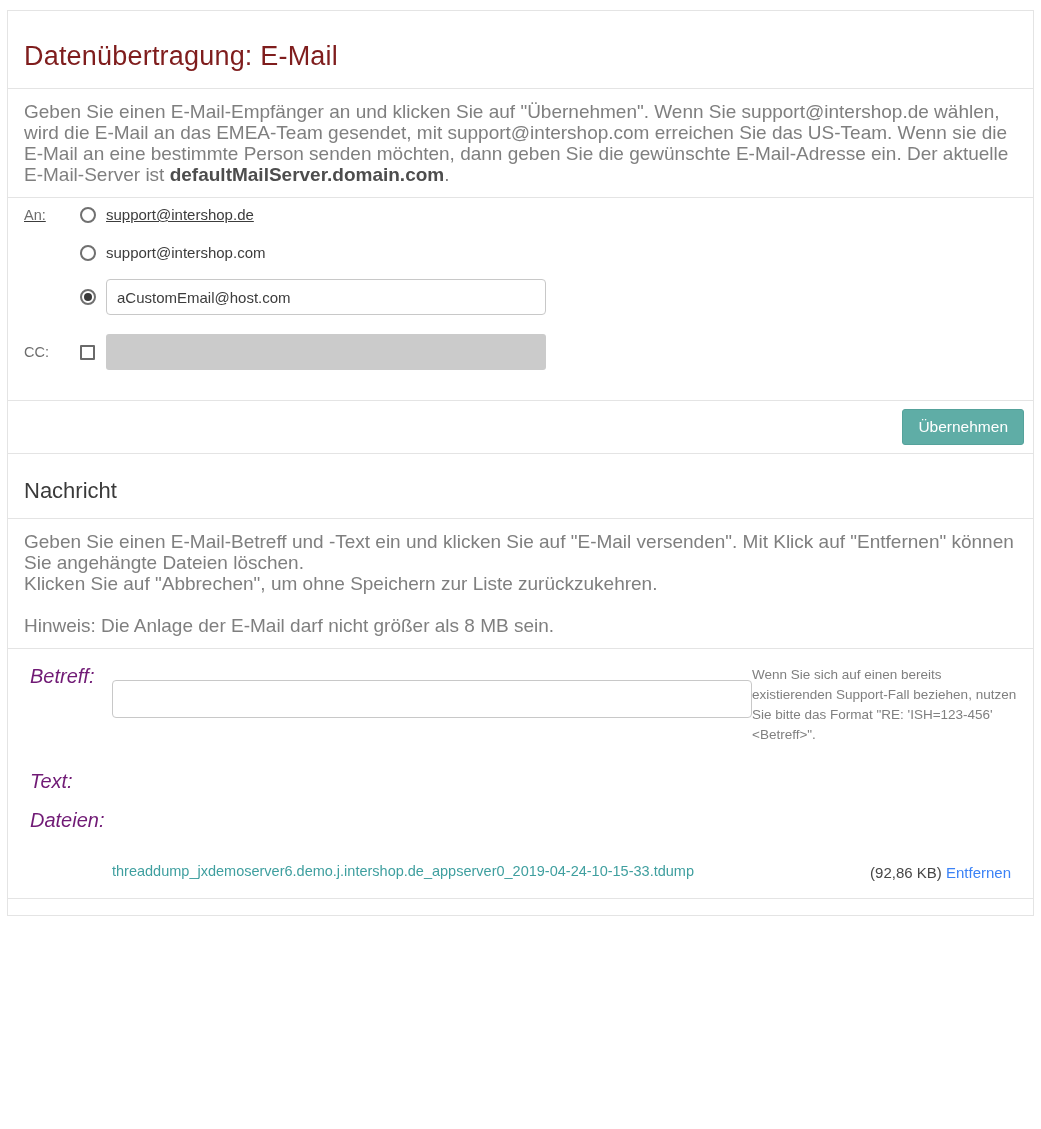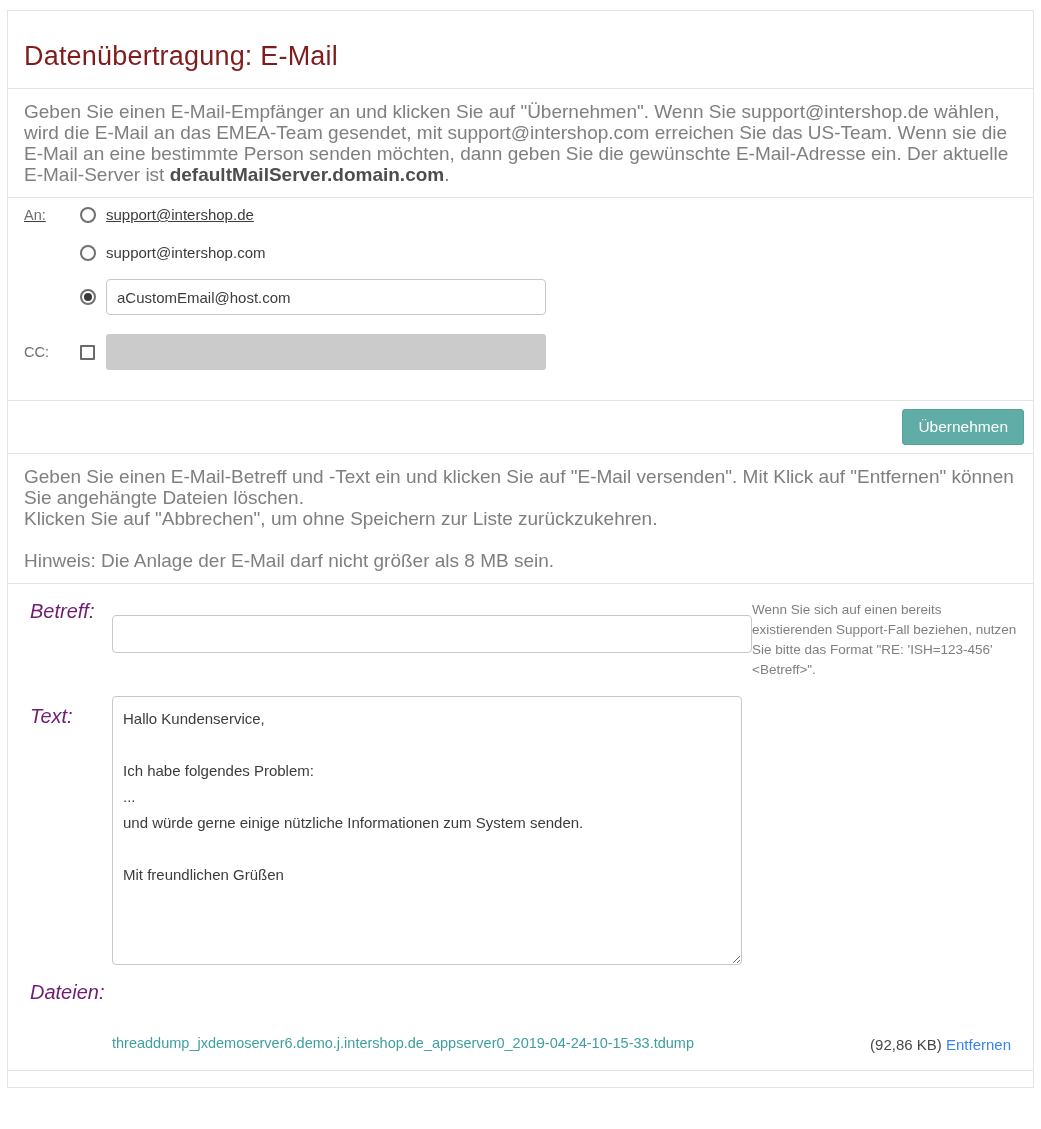--- a/index.html
+++ b/index.html
@@ -164,46 +164,42 @@
         </div>
         <input type="text" class="disabled-field" disabled="" style="">
       </div>
 
     </div>
 
     <div class="section btn-row" style="padding-right:9px;">
       <button class="btn">Übernehmen</button>
     </div>
 
+    <div class="section subheading-block">
+      <h2>Nachricht</h2>
+    </div>
 
     <div class="section desc">
       <span>Geben Sie einen E-Mail-Betreff und -Text ein und klicken Sie auf "E-Mail versenden". Mit Klick auf "Entfernen" können Sie angehängte Dateien löschen.</span><br>
       <span>Klicken Sie auf "Abbrechen", um ohne Speichern zur Liste zurückzukehren.</span>
       <span class="hint-line">Hinweis: Die Anlage der E-Mail darf nicht größer als 8 MB sein.</span>
     </div>
 
     <div class="section msg-form" style="padding-bottom:0;">
 
       <div class="msg-row row-subject">
         <div class="msg-lbl">Betreff:</div>
         <div class="subject-input-wrap">
           <input type="text" class="subject-input" value="" style="">
         </div>
         <div class="side-note">Wenn Sie sich auf einen bereits existierenden Support-Fall beziehen, nutzen Sie bitte das Format "RE: 'ISH=123-456' &lt;Betreff&gt;".</div>
       </div>
 
       <div class="msg-row row-body">
         <div class="msg-lbl" style="padding-top:9px;">Text:</div>
-        <textarea class="body-textarea" style="">Hallo Kundenservice,
-
-Ich habe folgendes Problem:
-...
-und würde gerne einige nützliche Informationen zum System senden.
-
-Mit freundlichen Grüßen</textarea>
       </div>
 
       <div class="msg-row files-row" style="display:block;">
         <div class="msg-lbl">Dateien:</div>
         <div style="display:flex; align-items:flex-start;">
           <div style="width:88px; flex:0 0 88px;"></div>
           <div class="attachment-col">
             <a class="file-link" href="#">threaddump_jxdemoserver6.demo.j.intershop.de_appserver0_2019-04-24-10-15-33.tdump</a>
           </div>
           <div class="size-col">

